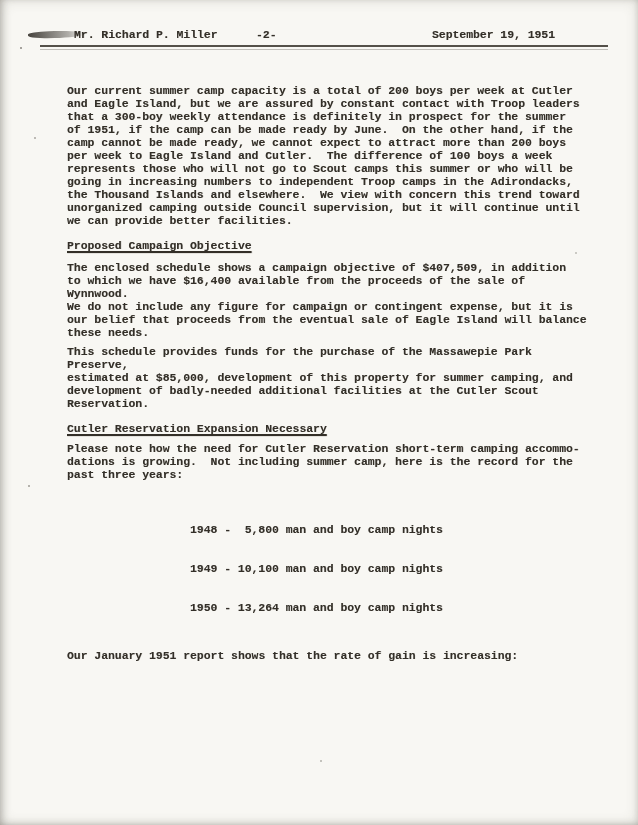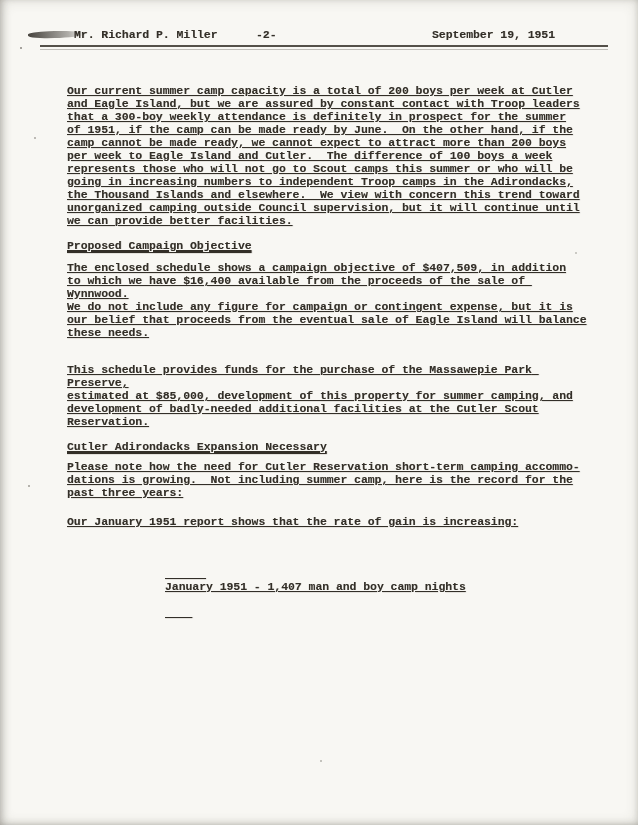--- a/index.html
+++ b/index.html
@@ -17,21 +17,20 @@
     color: #332f28;
     overflow: hidden;
     box-shadow: inset 0 0 14px rgba(60,55,45,0.14),
                 inset 6px 0 8px -4px rgba(60,55,45,0.28),
                 inset -3px 0 6px -3px rgba(60,55,45,0.12),
                 inset 0 -4px 8px -4px rgba(60,55,45,0.20);
     font-size: 11.4px;
     line-height: 13px;
     font-weight: 700;
     text-shadow: 0.3px 0.3px 0 rgba(45,40,32,0.35);
-    text-decoration: underline;
   }
   
   .hdr {
     position: relative;
     margin: 28px 30px 0 40px;
     height: 17px;
     border-bottom: 2.5px solid rgba(48,43,35,0.82);
   }
   .hdr::after { 
     content: "";
@@ -73,24 +72,24 @@
   }
   .doc-body h3 {
     font-size: inherit;
     font-weight: 700;
     text-align: left;
     text-decoration: underline;
     text-decoration-thickness: 1.5px;
     text-underline-offset: 2px;
     margin: 0 0 9px 0;
   }
-  p.mb6  { margin-bottom: 24px; }
+  p.mb6  { margin-bottom: 6px; }
   p.mb20 { }
   p.mb0  { margin-bottom: 16px; }
-  p.mb10 { margin-bottom: 26px; }
+  p.mb10 { margin-bottom: 6px; }
   h3.mb7 { margin-bottom: 7px; }
   .rec-list  { margin: 0 0 9px 123px; white-space: pre; }
   .rec-list2 { margin: 0 0 20px 98px; white-space: pre; }
 </style>
 </head>
 <body>
 
 <div class="page">
 
   <div class="smudge"></div>
@@ -122,27 +121,31 @@
 to which we have $16,400 available from the proceeds of the sale of Wynnwood.
 We do not include any figure for campaign or contingent expense, but it is
 our belief that proceeds from the eventual sale of Eagle Island will balance
 these needs.</p>
 
     <p class="mb20">This schedule provides funds for the purchase of the Massawepie Park Preserve,
 estimated at $85,000, development of this property for summer camping, and
 development of badly-needed additional facilities at the Cutler Scout
 Reservation.</p>
 
-    <h3 class="mb7">Cutler Adirondacks Expansion Necessary</h3>
+    <h3 class="mb7">Cutler Reservation Expansion Necessary</h3>
 
     <p class="mb0">Please note how the need for Cutler Reservation short-term camping accommo-
 dations is growing.  Not including summer camp, here is the record for the
 past three years:</p>
 
+    <div class="rec-list">
+      <div>1948 -  5,800 man and boy camp nights</div>
+      <div>1949 - 10,100 man and boy camp nights</div>
+      <div>1950 - 13,264 man and boy camp nights</div>
+    </div>
 
     <p class="mb10">Our January 1951 report shows that the rate of gain is increasing:</p>
 
     <div class="rec-list2">
-      <div>January 1951 - 1,407 man and boy camp nights</div>
     </div>
 
   </div>
 </div>
 
 </body></html>

